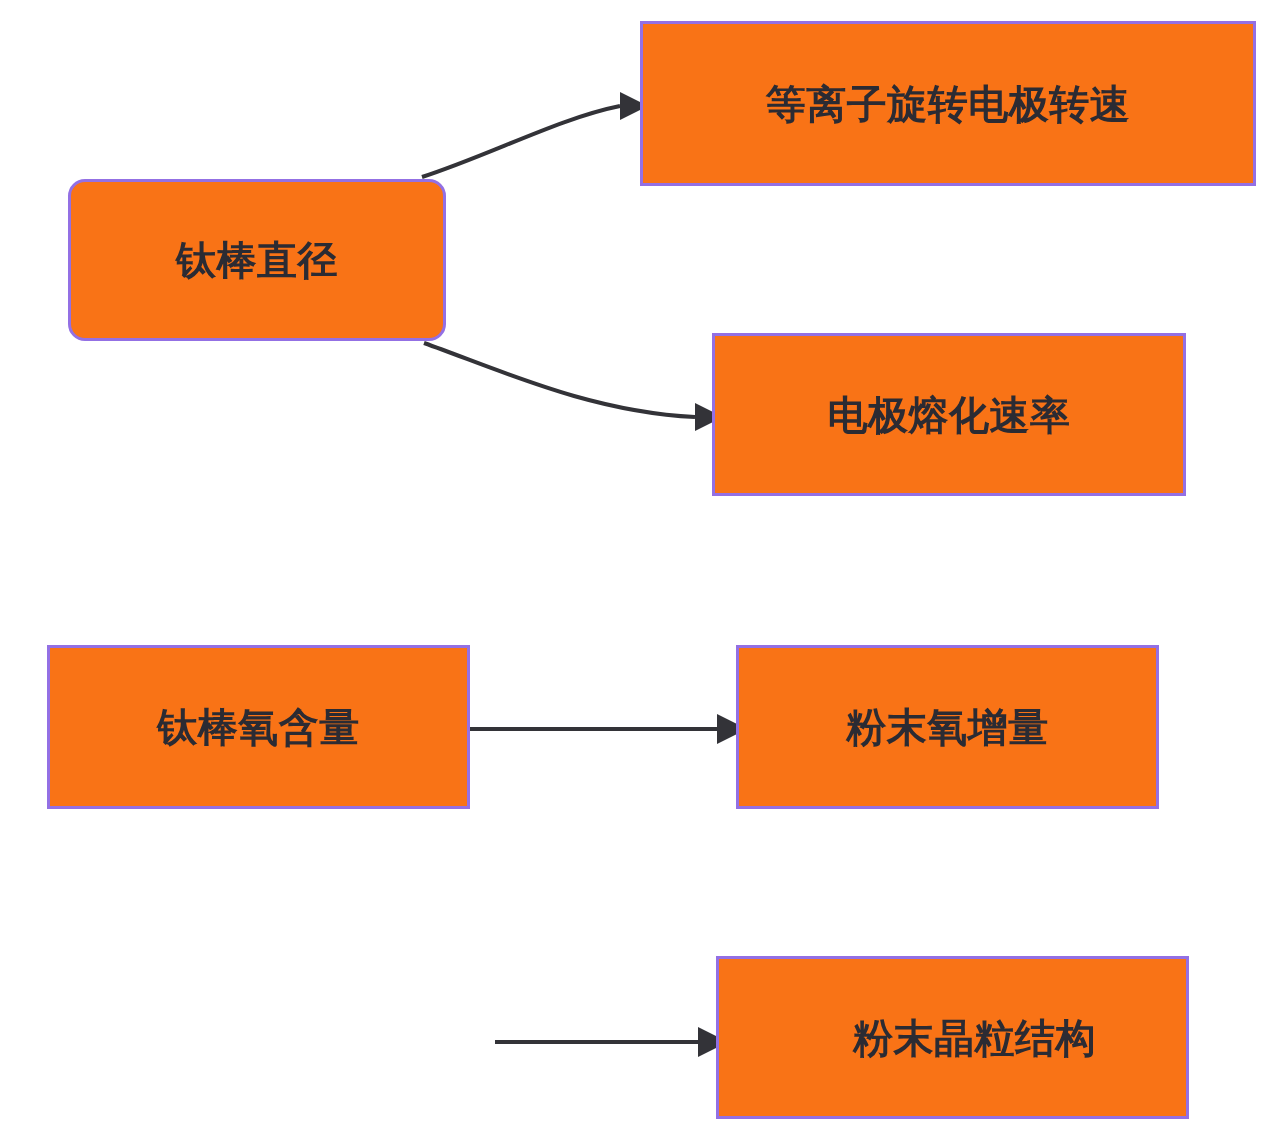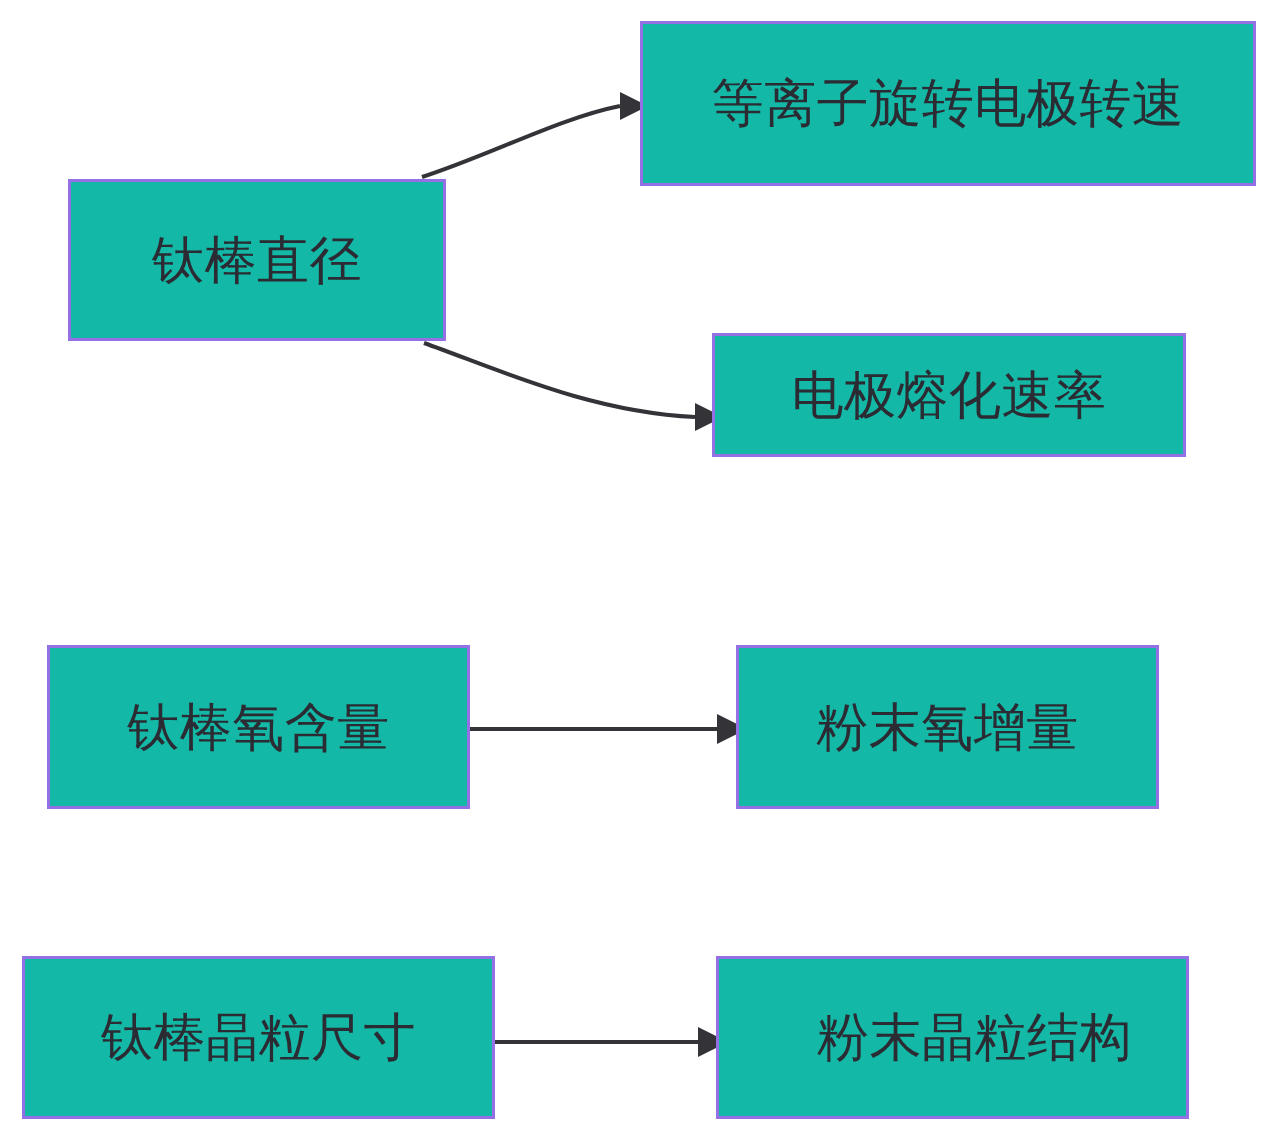--- a/index.html
+++ b/index.html
@@ -11,31 +11,32 @@
     position: relative;
     width: 1278px;
     height: 1146px;
     background: #ffffff;
     font-family: "Liberation Sans", "DejaVu Sans", sans-serif;
     overflow: hidden;
   }
   .node {
     position: absolute;
     box-sizing: border-box;
-    background: #14b8a6;
+    background: #f97316;
     border: 3px solid #9370e4;
     display: flex;
     align-items: center;
     justify-content: center;
     color: #2b2b33;
-    font-size: 52px;
+    font-size: 40px;
     line-height: 1.2;
     letter-spacing: 0.5px;
     white-space: nowrap;
     user-select: none;
+    font-weight: bold;
   }
   .node .node-label {
     pointer-events: none;
   }
   #edge-layer {
     position: absolute;
     left: 0;
     top: 0;
     width: 1278px;
     height: 1146px;
@@ -73,41 +74,38 @@
       <path class="edge-path" d="M 470 729 L 717 729"></path>
       <polygon class="edge-head" points="717,714 747,729 717,744"></polygon>
     </g>
 
     <g>
       <path class="edge-path" d="M 495 1042 L 698 1042"></path>
       <polygon class="edge-head" points="698,1027 728,1042 698,1057"></polygon>
     </g>
   </svg>
 
-  <div class="node" style="left:68px; top:179px; width:378px; height:162px;">
+  <div class="node" style="left:68px; top:179px; width:378px; height:162px;border-radius:17px;">
     <span class="node-label">钛棒直径</span>
   </div>
 
   <div class="node" style="left:640px; top:21px; width:616px; height:165px;">
     <span class="node-label">等离子旋转电极转速</span>
   </div>
 
-  <div class="node" style="left:712px; top:333px; width:474px; height:124px;justify-content:center;">
+  <div class="node" style="left:712px; top:333px; width:474px; height:163px;justify-content:center;">
     <span class="node-label">电极熔化速率</span>
   </div>
 
   <div class="node" style="left:47px; top:645px; width:423px; height:164px;justify-content:center;">
     <span class="node-label">钛棒氧含量</span>
   </div>
 
   <div class="node" style="left:736px; top:645px; width:423px; height:164px;">
     <span class="node-label">粉末氧增量</span>
   </div>
 
-  <div class="node" style="left:22px; top:956px; width:473px; height:163px;">
-    <span class="node-label">钛棒晶粒尺寸</span>
-  </div>
 
   <div class="node" style="left:716px; top:956px; width:473px; height:163px;padding-left:44px;">
     <span class="node-label">粉末晶粒结构</span>
   </div>
 
 </div>
 
 </body></html>

